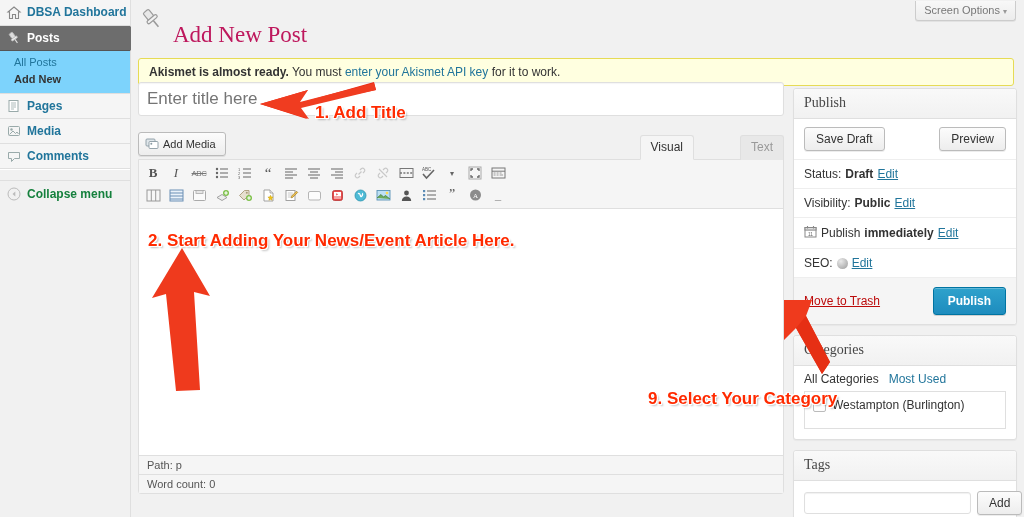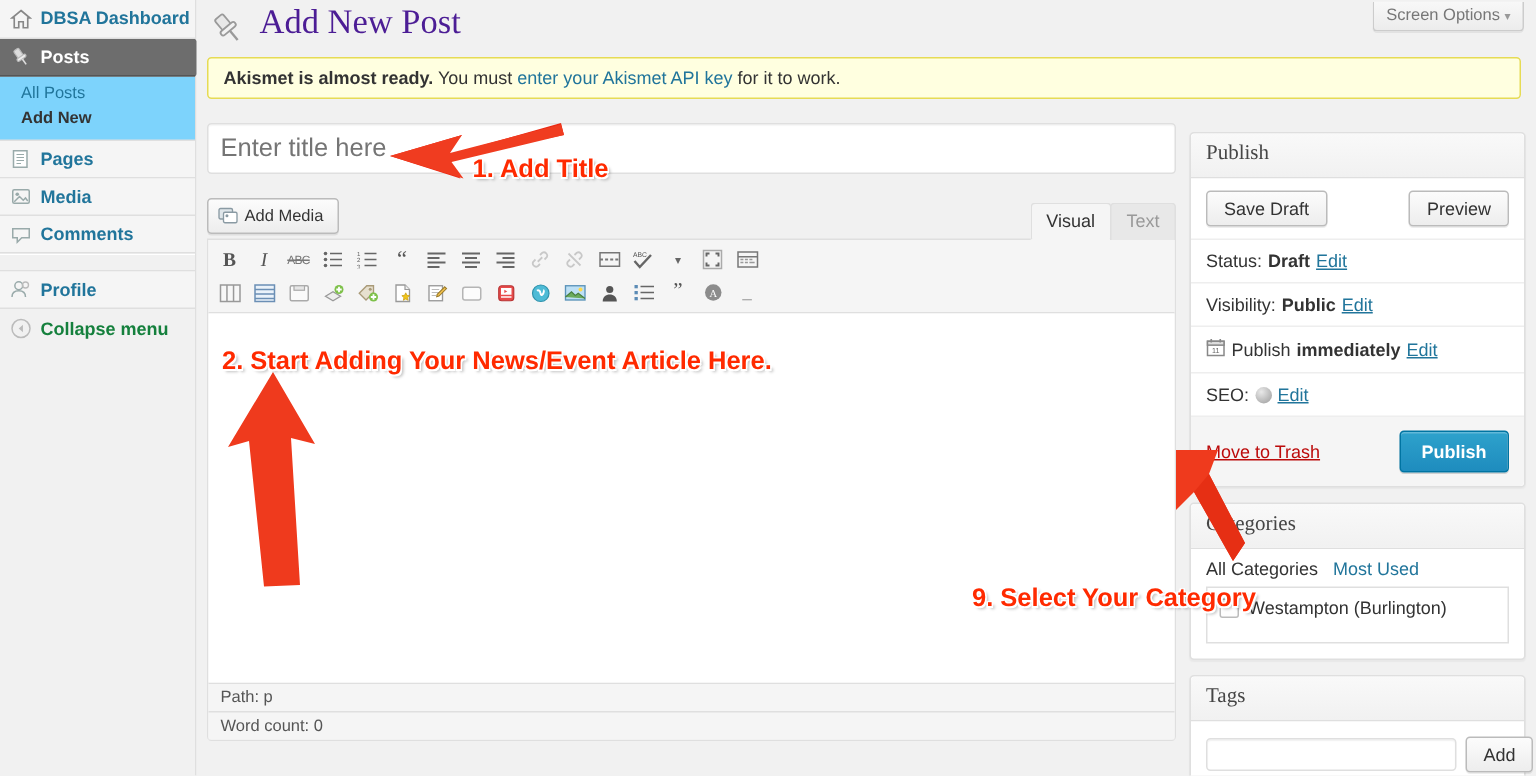--- a/index.html
+++ b/index.html
@@ -53,22 +53,22 @@
     background:linear-gradient(#f8f8f8,#ececec);
     border:1px solid #ccc;border-top:none;
     border-radius:0 0 3px 3px;
     font-size:11px;color:#777;padding:3px 8px 4px 8px;
     box-shadow:0 1px 0 rgba(0,0,0,.06);
   }
   #screen-options .caret{color:#999;font-size:8px;margin-left:3px;}
 
   h1#page-title{
     font-family:"Liberation Serif","DejaVu Serif",serif;
-    font-size:23px;font-weight:normal;color:#4c1d95;
-    margin:0;padding:0 0 4px 42px;line-height:30px;
+    font-size:23px;font-weight:normal;color:#be185d;
+    margin:0;padding:20px 0 4px 42px;line-height:30px;
     position:relative;
   }
   #pin-icon{position:absolute;left:8px;top:6px;}
 
   #akismet-notice{
     margin:4px 10px 0 7px;background:#ffffe0;border:1px solid #e6db55;
     border-radius:3px;padding:6px 10px;font-size:12px;color:#333;
   }
   #akismet-notice b{font-weight:bold;text-align:center;}
   #akismet-notice a{color:#21759b;text-decoration:none;}
@@ -85,21 +85,21 @@
     padding:0 8px;box-sizing:border-box;line-height:32px;
   }
   #media-row{margin-top:16px;height:27px;position:relative;}
   #add-media-btn{
     display:inline-flex;align-items:center;gap:4px;
     background:linear-gradient(#fcfcfc,#ededed);
     border:1px solid #bbb;border-radius:3px;
     padding:3px 9px 3px 6px;font-size:11px;color:#333;
     box-shadow:0 1px 0 rgba(0,0,0,.08);cursor:pointer;
   }
-  #editor-tabs{position:absolute;right:0;bottom:-1px;display:flex;}
+  #editor-tabs{position:absolute;right:0;bottom:-1px;display:flex;gap:47px;}
   .etab{
     font-size:12px;padding:4px 10px 5px 10px;border:1px solid #dfdfdf;
     background:#e8e8e8;color:#999;margin-left:-1px;border-bottom:none;
     border-radius:3px 3px 0 0;
   }
   .etab.active{background:#f5f5f5;color:#333;border-bottom:1px solid #f5f5f5;}
 
   #editor{
     border:1px solid #dfdfdf;background:#fff;border-radius:0 0 3px 3px;
   }
@@ -245,30 +245,20 @@
     <span class="ico">
       <svg width="16" height="16" viewBox="0 0 16 16">
           <path d="M2.5 4.5h11v6h-5l-3 3v-3h-3z" fill="none" stroke="#9aa" stroke-width="1"></path>
         </svg>
     </span>
     <span class="mlabel">Comments</span>
   </div>
 
   <div class="menu-sep"></div>
 
-  <div class="menu-item">
-    <span class="ico">
-      <svg width="16" height="16" viewBox="0 0 16 16">
-          <circle cx="6.5" cy="5.5" r="2.6" fill="none" stroke="#9aa" stroke-width="1"></circle>
-          <path d="M2 13c0-3 2-4.2 4.5-4.2S11 10 11 13" fill="none" stroke="#9aa" stroke-width="1"></path>
-          <circle cx="11" cy="5" r="2" fill="none" stroke="#bbb" stroke-width=".9"></circle>
-        </svg>
-    </span>
-    <span class="mlabel">Profile</span>
-  </div>
 
   <div class="collapse">
     <span class="ico">
       <svg width="16" height="16" viewBox="0 0 16 16">
           <circle cx="8" cy="8" r="6" fill="none" stroke="#bbb" stroke-width="1"></circle>
           <path d="M9.3 5.5 L6.5 8 L9.3 10.5 Z" fill="#bbb"></path>
         </svg>
     </span>
     <span style="margin-left:5px">Collapse menu</span>
   </div>

